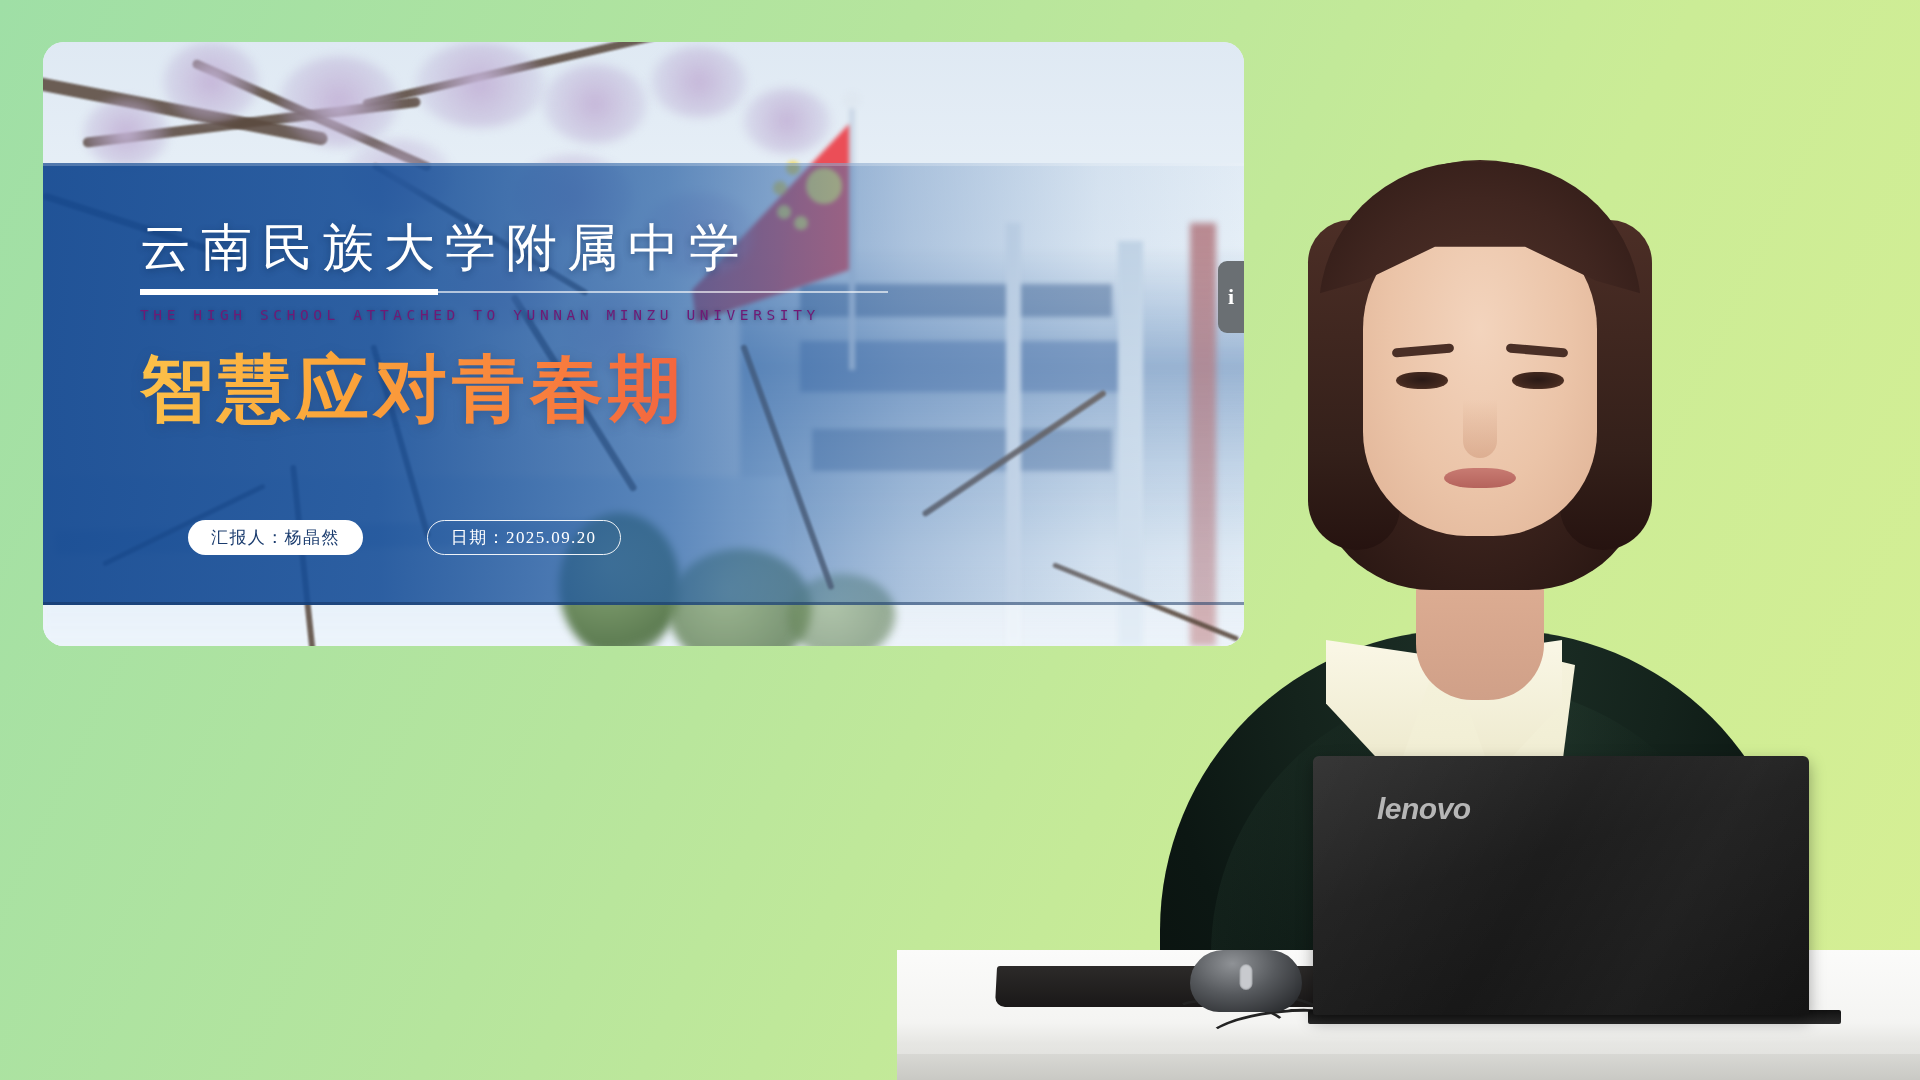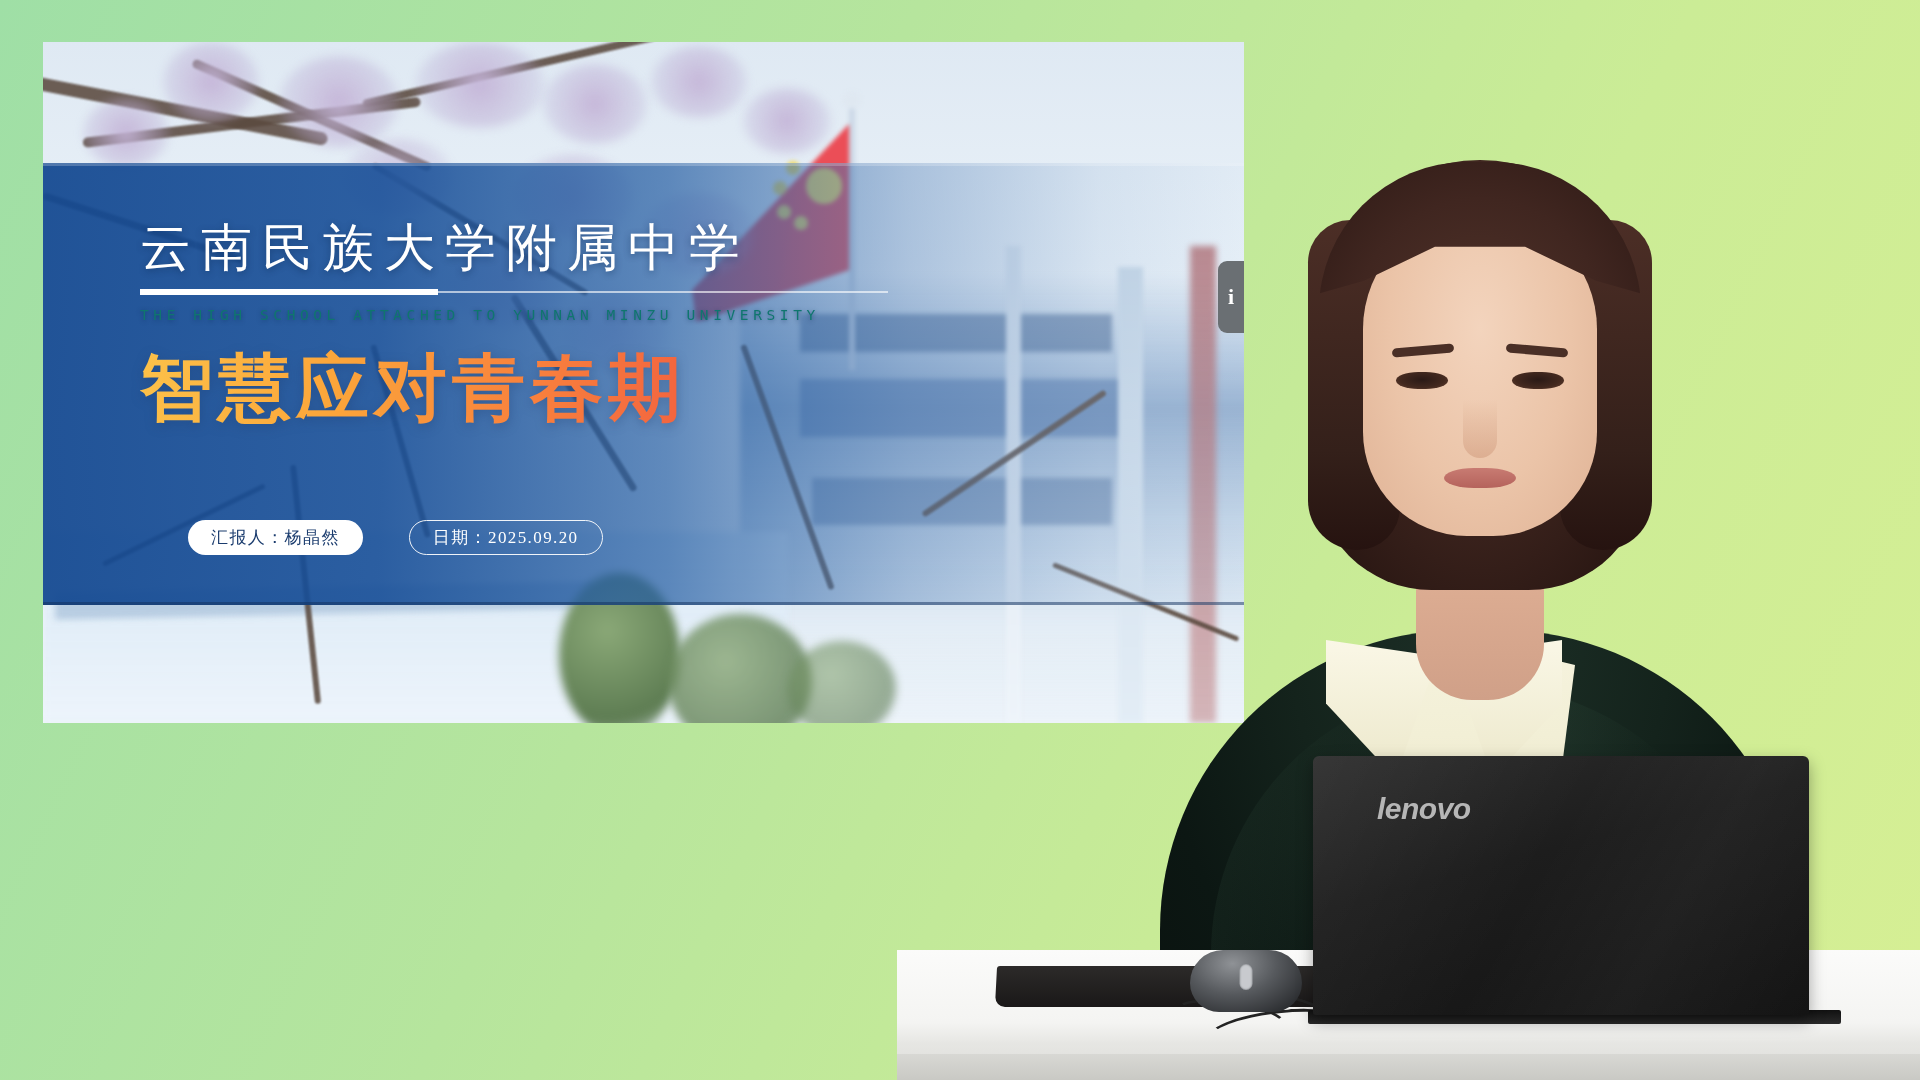--- a/index.html
+++ b/index.html
@@ -8,22 +8,22 @@
     font-family:"Liberation Sans", sans-serif;
     background: linear-gradient(115deg, #9fdfa6 0%, #b6e59d 38%, #cbec96 70%, #d6ef94 100%);
     position:relative;
   }
 
   
   #studio-bg { position:absolute; inset:0; }
 
   
   #slide {
-    position:absolute; left:43px; top:42px; width:1201px; height:681px;
-    overflow:hidden; background:#e8f1f8;
+    position:absolute; left:43px; top:42px; width:1201px; height:604px;
+    overflow:hidden; background:#e8f1f8;border-radius:21px;
   }
   
   .photo-sky {
     position:absolute; inset:0;
     background:
       linear-gradient(180deg,#dfe9f3 0%, #e9f1f8 32%, #f2f7fb 56%, #eef4fa 100%);
   }
   .photo-building {
     position:absolute; left:58%; top:34%; width:46%; height:66%;
     background:
@@ -104,36 +104,36 @@
   #title-rule { position:relative; height:9px; margin-top:9px; width:748px; }
   #title-rule .thick {
     position:absolute; left:0; top:2px; width:298px; height:6px; background:#ffffff;
   }
   #title-rule .thin {
     position:absolute; left:298px; top:4px; width:450px; height:2px; background:rgba(255,255,255,.62);
   }
   #school-name-en {
     margin-top:11px;
     font-family:"DejaVu Sans Mono", monospace;
-    font-size:14.5px; letter-spacing:4.6px; color:#0f766e; white-space:nowrap;
+    font-size:14.5px; letter-spacing:4.6px; color:#701a75; white-space:nowrap;
     text-shadow:0 1px 4px rgba(10,40,80,.5);
   }
   #talk-title {
     margin-top:27px;
-    font-family:Liberation Serif, serif;
+    font-family:Liberation Sans, sans-serif;
     font-weight:bold; font-size:73px; letter-spacing:5px; line-height:1.06;
     background:linear-gradient(96deg,#fcc149 0%,#fba53a 26%,#f8803d 52%,#f2613f 74%,#ef4b44 100%);
     -webkit-background-clip:text; background-clip:text; color:transparent;
     -webkit-text-fill-color:transparent;
     filter:drop-shadow(0 3px 6px rgba(30,60,110,.38));
     white-space:nowrap;
   }
 
   
-  #slide-meta { position:absolute; left:145px; top:478px; display:flex; gap:46px; align-items:center; }
+  #slide-meta { position:absolute; left:145px; top:478px; display:flex; gap:64px; align-items:center; }
   .pill {
     height:35px; display:flex; align-items:center; justify-content:center;
     border-radius:20px; font-size:17px; letter-spacing:1.4px;
     font-family:"Liberation Serif", serif; white-space:nowrap;
   }
   .pill.solid { background:#ffffff; color:#1b3c6e; padding:0 23px; }
   .pill.outline { border:1.6px solid rgba(255,255,255,.92); color:#ffffff; padding:0 23px; }
 
   
   #info-tab {

